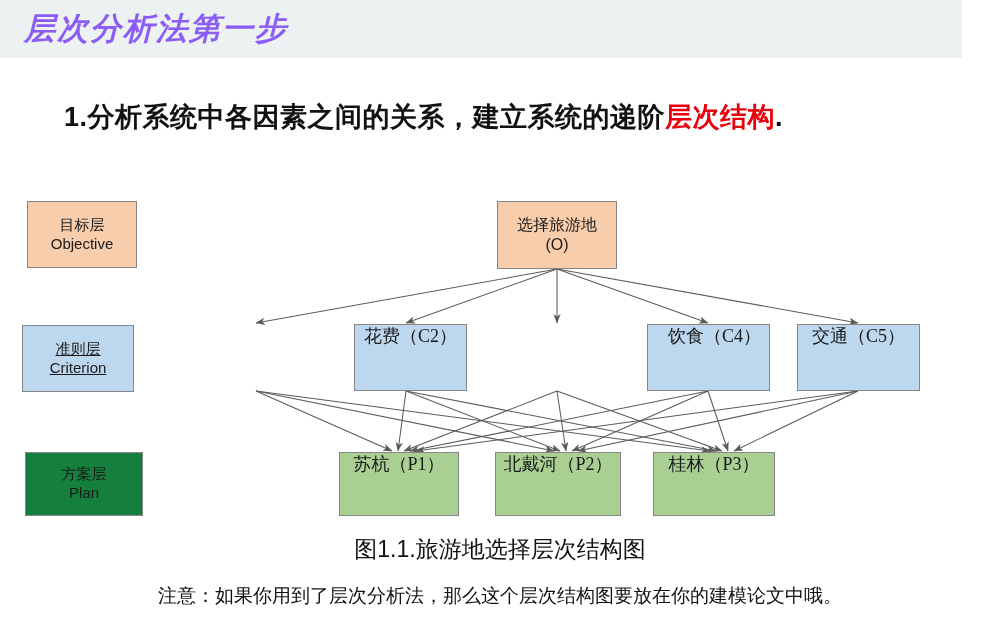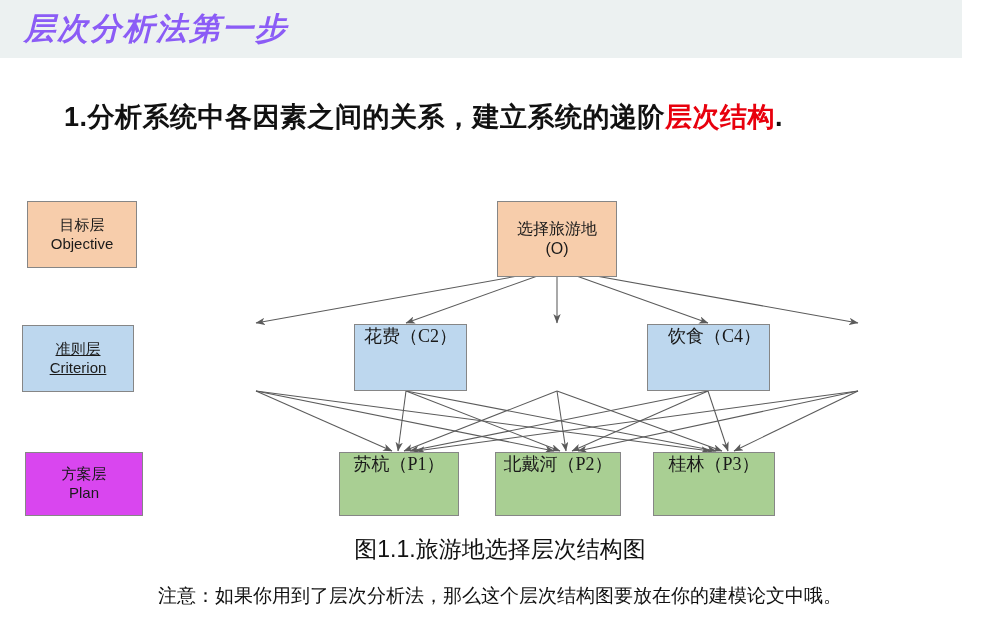--- a/index.html
+++ b/index.html
@@ -90,21 +90,21 @@
   .legend-box {
     font-size: 15px;
     flex-direction: column;
     font-weight: 400;
   }
   .legend-box .cn { font-size: 15px; }
   .legend-box .en { font-size: 15px; }
 
   .legend-objective { background: #f7cdab; }
   .legend-criterion { background: #bdd7ee; }
-  .legend-plan      { background: #d946ef; }
+  .legend-plan      { background: #15803d; }
 
   
   .node-objective {
     background: #f7cdab;
     font-size: 16px;
     flex-direction: column;
   }
   .node-criterion {
     background: #bdd7ee;
     font-family: "Liberation Serif", "DejaVu Serif", serif;
@@ -195,31 +195,34 @@
   <div class="node legend-box legend-criterion" style="left:22px; top:325px; width:112px; height:67px;text-decoration:underline;">
     <span class="cn">准则层</span>
     <span class="en">Criterion</span>
   </div>
 
   <div class="node legend-box legend-plan" style="left:25px; top:452px; width:118px; height:64px;">
     <span class="cn">方案层</span>
     <span class="en">Plan</span>
   </div>
 
-  <div class="node node-objective" style="left:497px; top:201px; width:120px; height:76px;">
+  <div class="node node-objective" style="left:497px; top:201px; width:120px; height:68px;">
     <span>选择旅游地</span>
     <span>(O)</span>
   </div>
 
   <div class="node node-criterion" style="left:354px; top:324px; width:113px; height:67px;">
     <span>花费（C2）</span>
   </div>
   <div class="node node-criterion" style="left:647px; top:324px; width:123px; height:67px;padding-left:12px;">
     <span>饮食（C4）</span>
   </div>
+  <div class="node node-criterion" style="left:797px; top:324px; width:123px; height:67px;">
+    <span>交通（C5）</span>
+  </div>
 
   <div class="node node-plan" style="left:339px; top:452px; width:120px; height:64px;">
     <span>苏杭（P1）</span>
   </div>
   <div class="node node-plan" style="left:495px; top:452px; width:126px; height:64px;">
     <span>北戴河（P2）</span>
   </div>
   <div class="node node-plan" style="left:653px; top:452px; width:122px; height:64px;">
     <span>桂林（P3）</span>
   </div>

